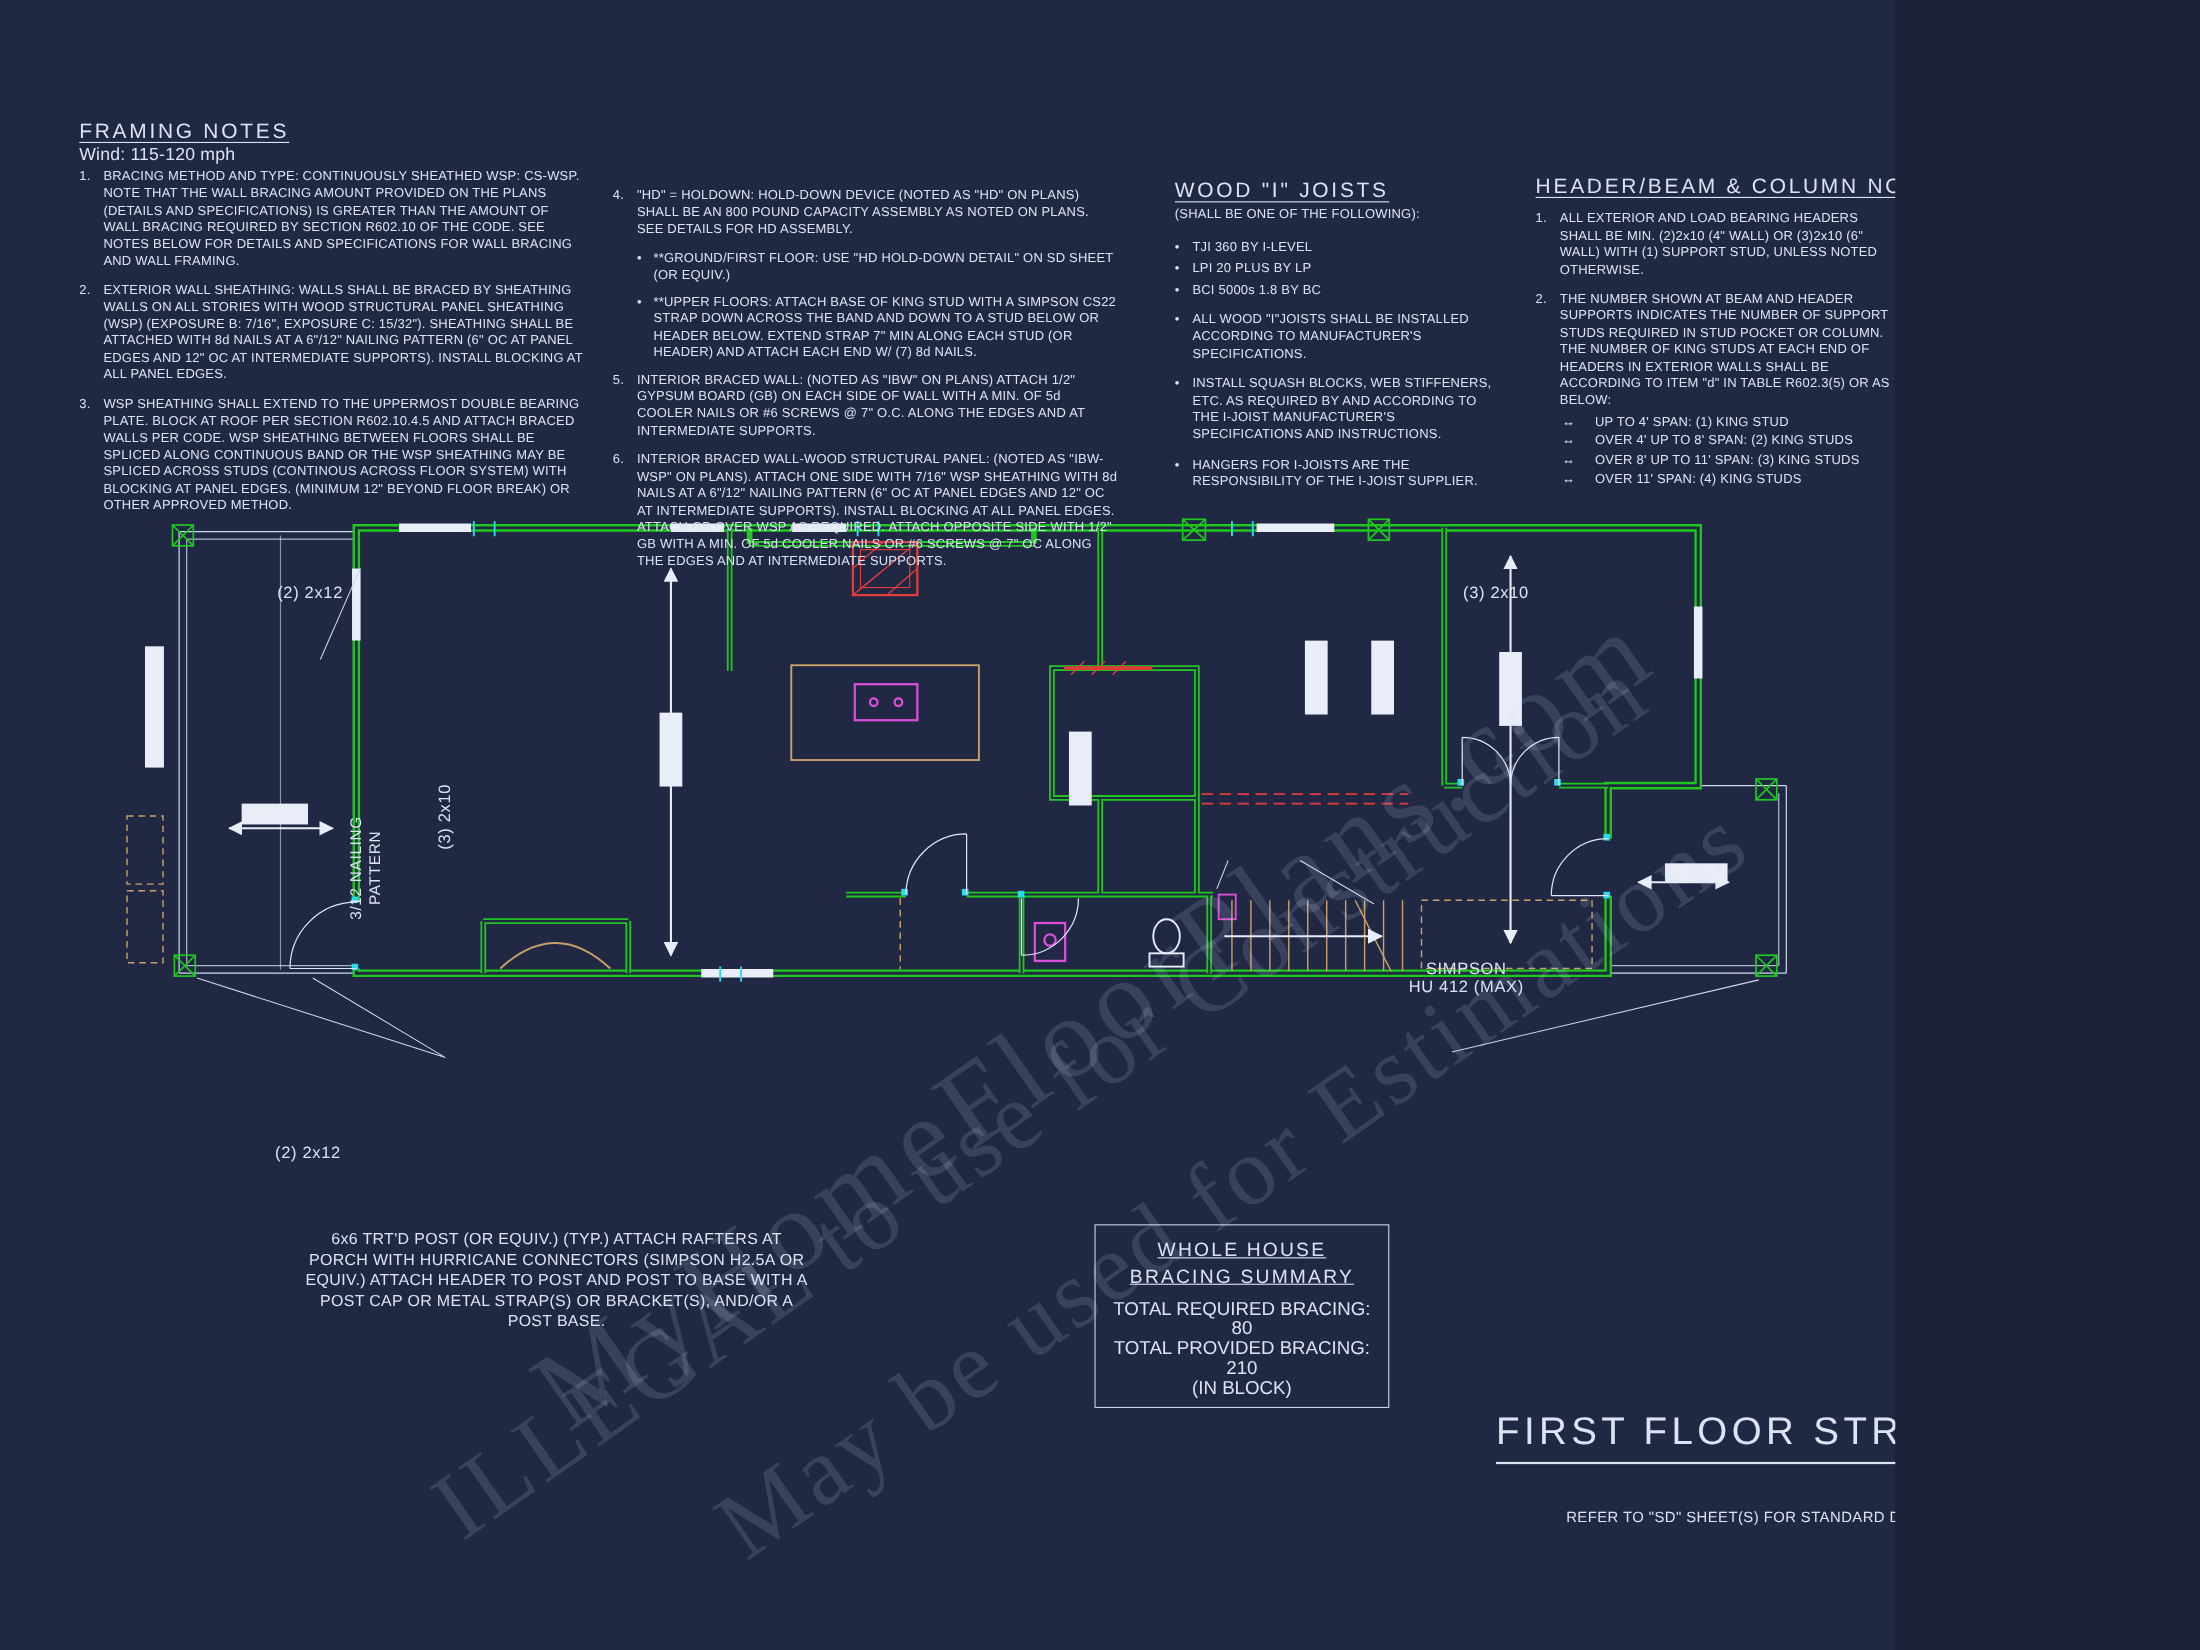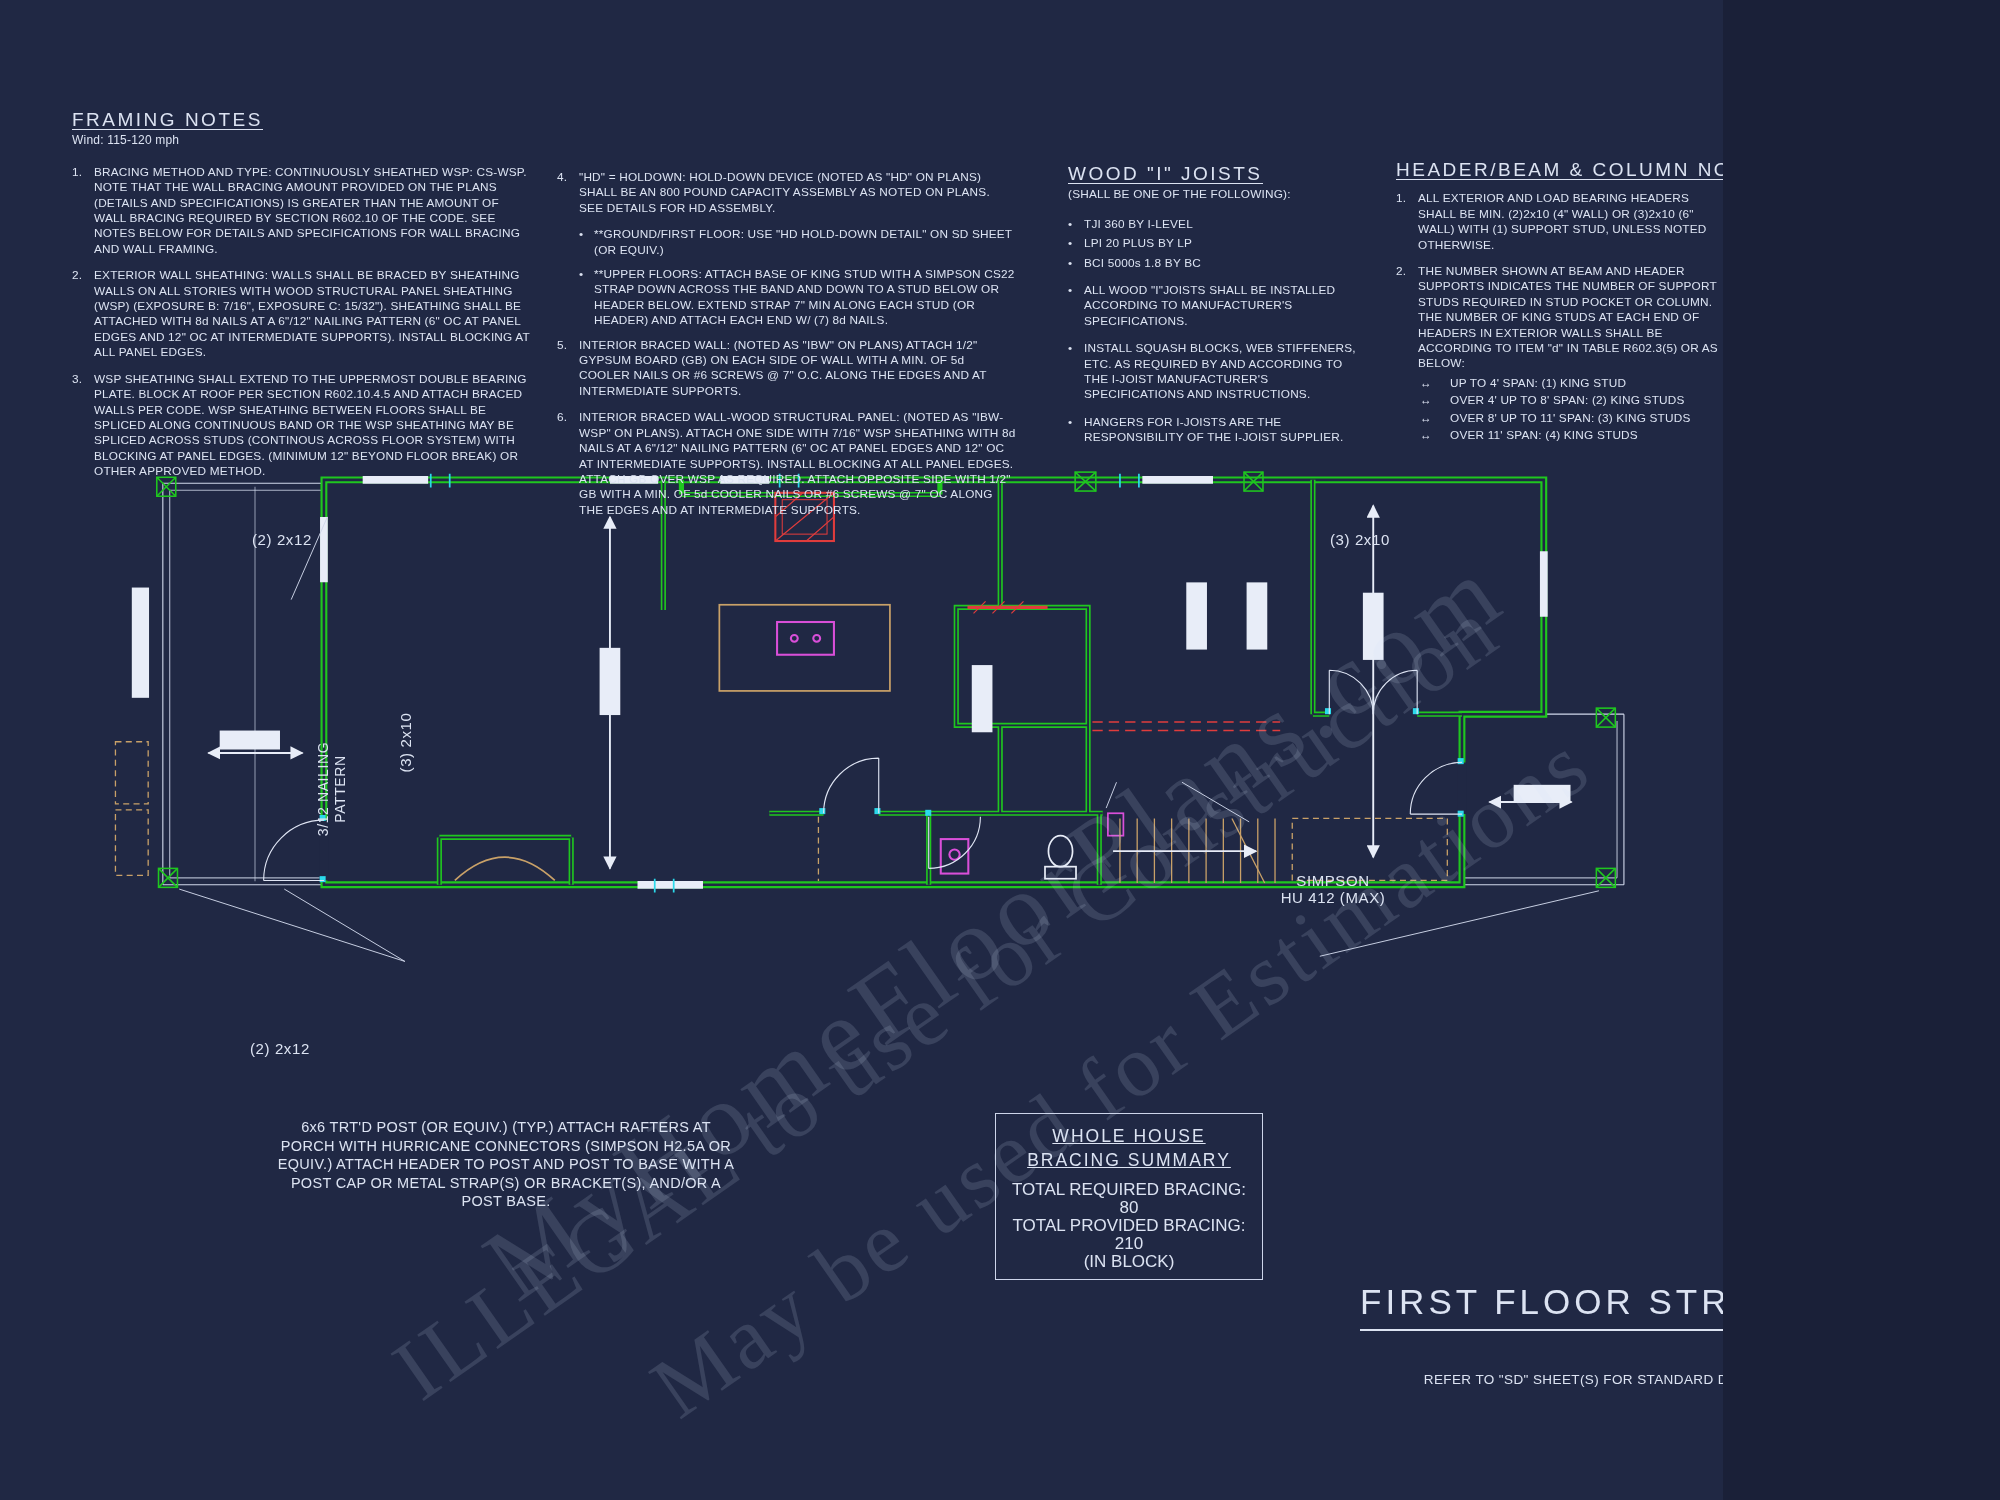--- a/index.html
+++ b/index.html
@@ -4,21 +4,21 @@
 <style>
   html,body{margin:0;padding:0;background:#1a2038;}
   .sheet{position:relative;width:1723px;height:1500px;background:#202844;overflow:hidden;
          font-family:"Liberation Sans",sans-serif;color:#dce3f2;}
   .sheet *{box-sizing:border-box;}
   svg.plan{position:absolute;inset:0;z-index:1;}
   .txt-layer{position:absolute;inset:0;z-index:2;}
   .notes{position:absolute;font-size:11.8px;line-height:15.4px;letter-spacing:.2px;}
   .notes h2{font-size:19px;font-weight:normal;letter-spacing:2.5px;border-bottom:1.3px solid #dce3f2;
             display:inline-block;padding-bottom:2px;margin:0 0 3px 0;white-space:nowrap;}
-  .notes .sub{font-size:12px;margin-bottom:16px;}
+  .notes .sub{font-size:16px;margin-bottom:4px;}
   .note-item{display:flex;margin-bottom:11px;}
   .note-item .num{width:22px;flex:none;}
   .note-item .txt{flex:1;}
   .indented{margin-left:22px;margin-bottom:9px;}
   .indented .num{width:15px;}
   .joist-item{display:flex;margin-bottom:4px;}
   .joist-item .num{width:16px;flex:none;}
   .spaced{margin-top:12px;}
   .span-item{display:flex;margin-left:24px;margin-bottom:2px;}
   .span-item .num{width:30px;flex:none;}

